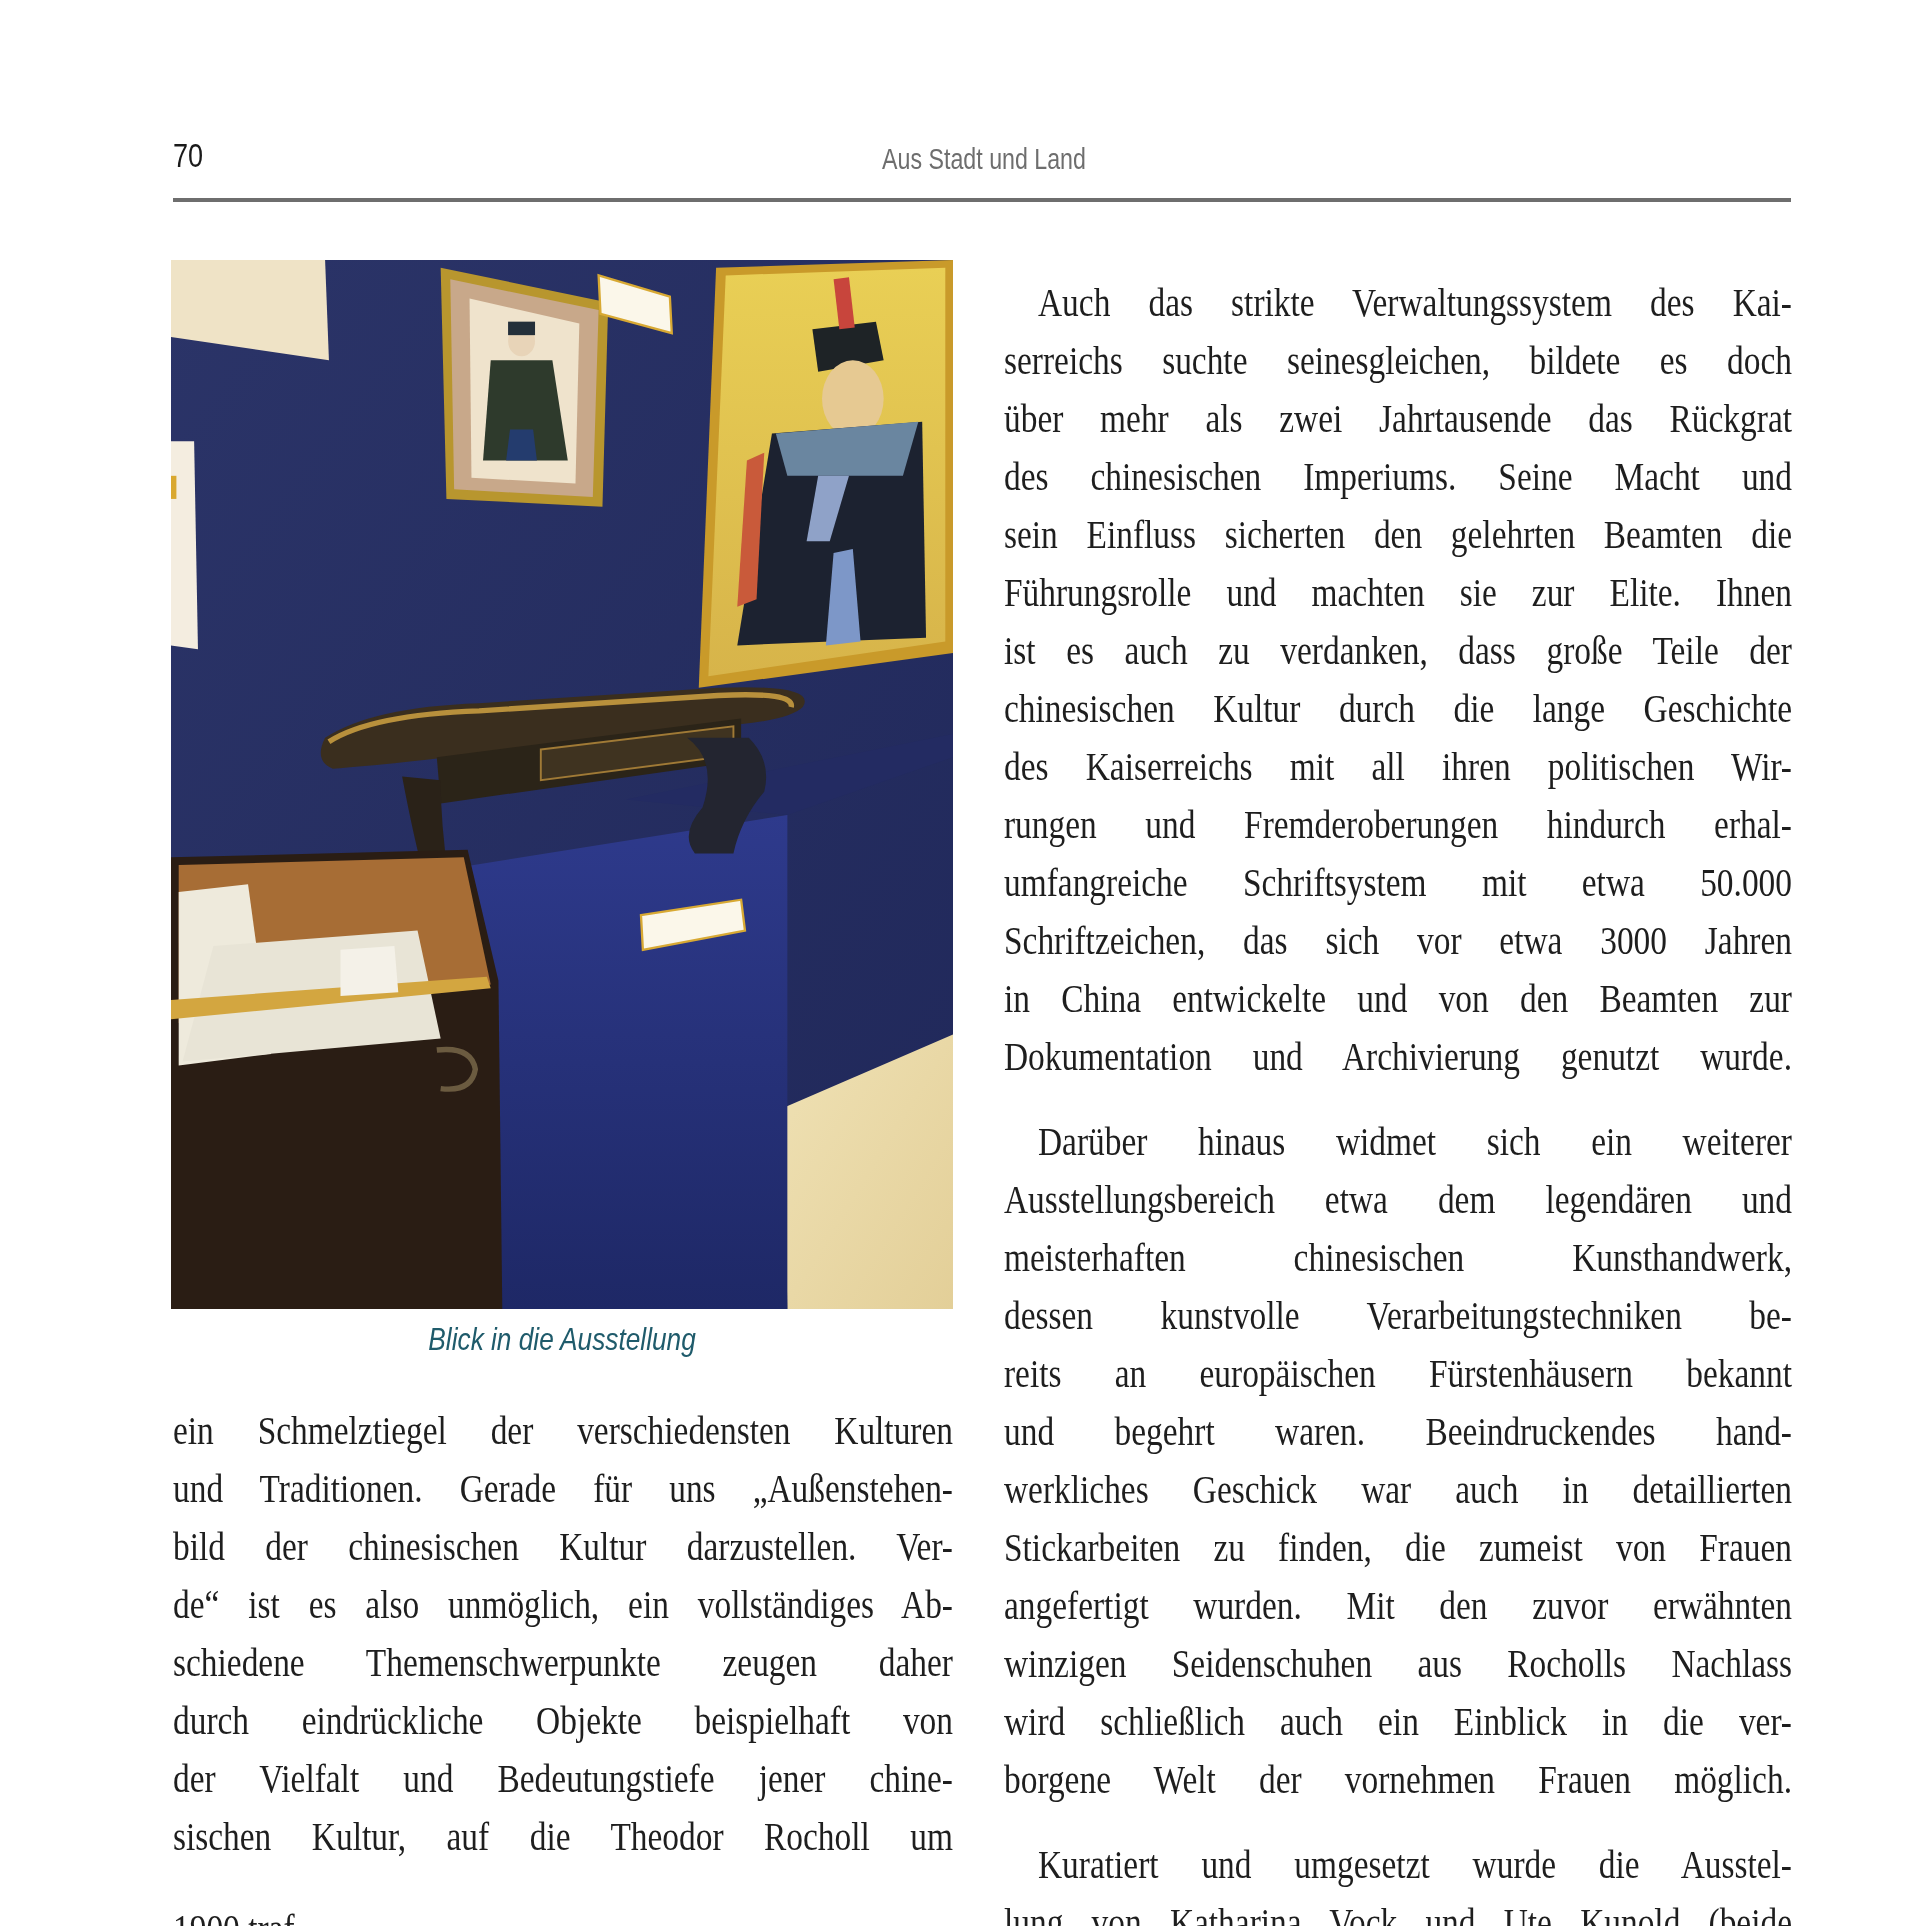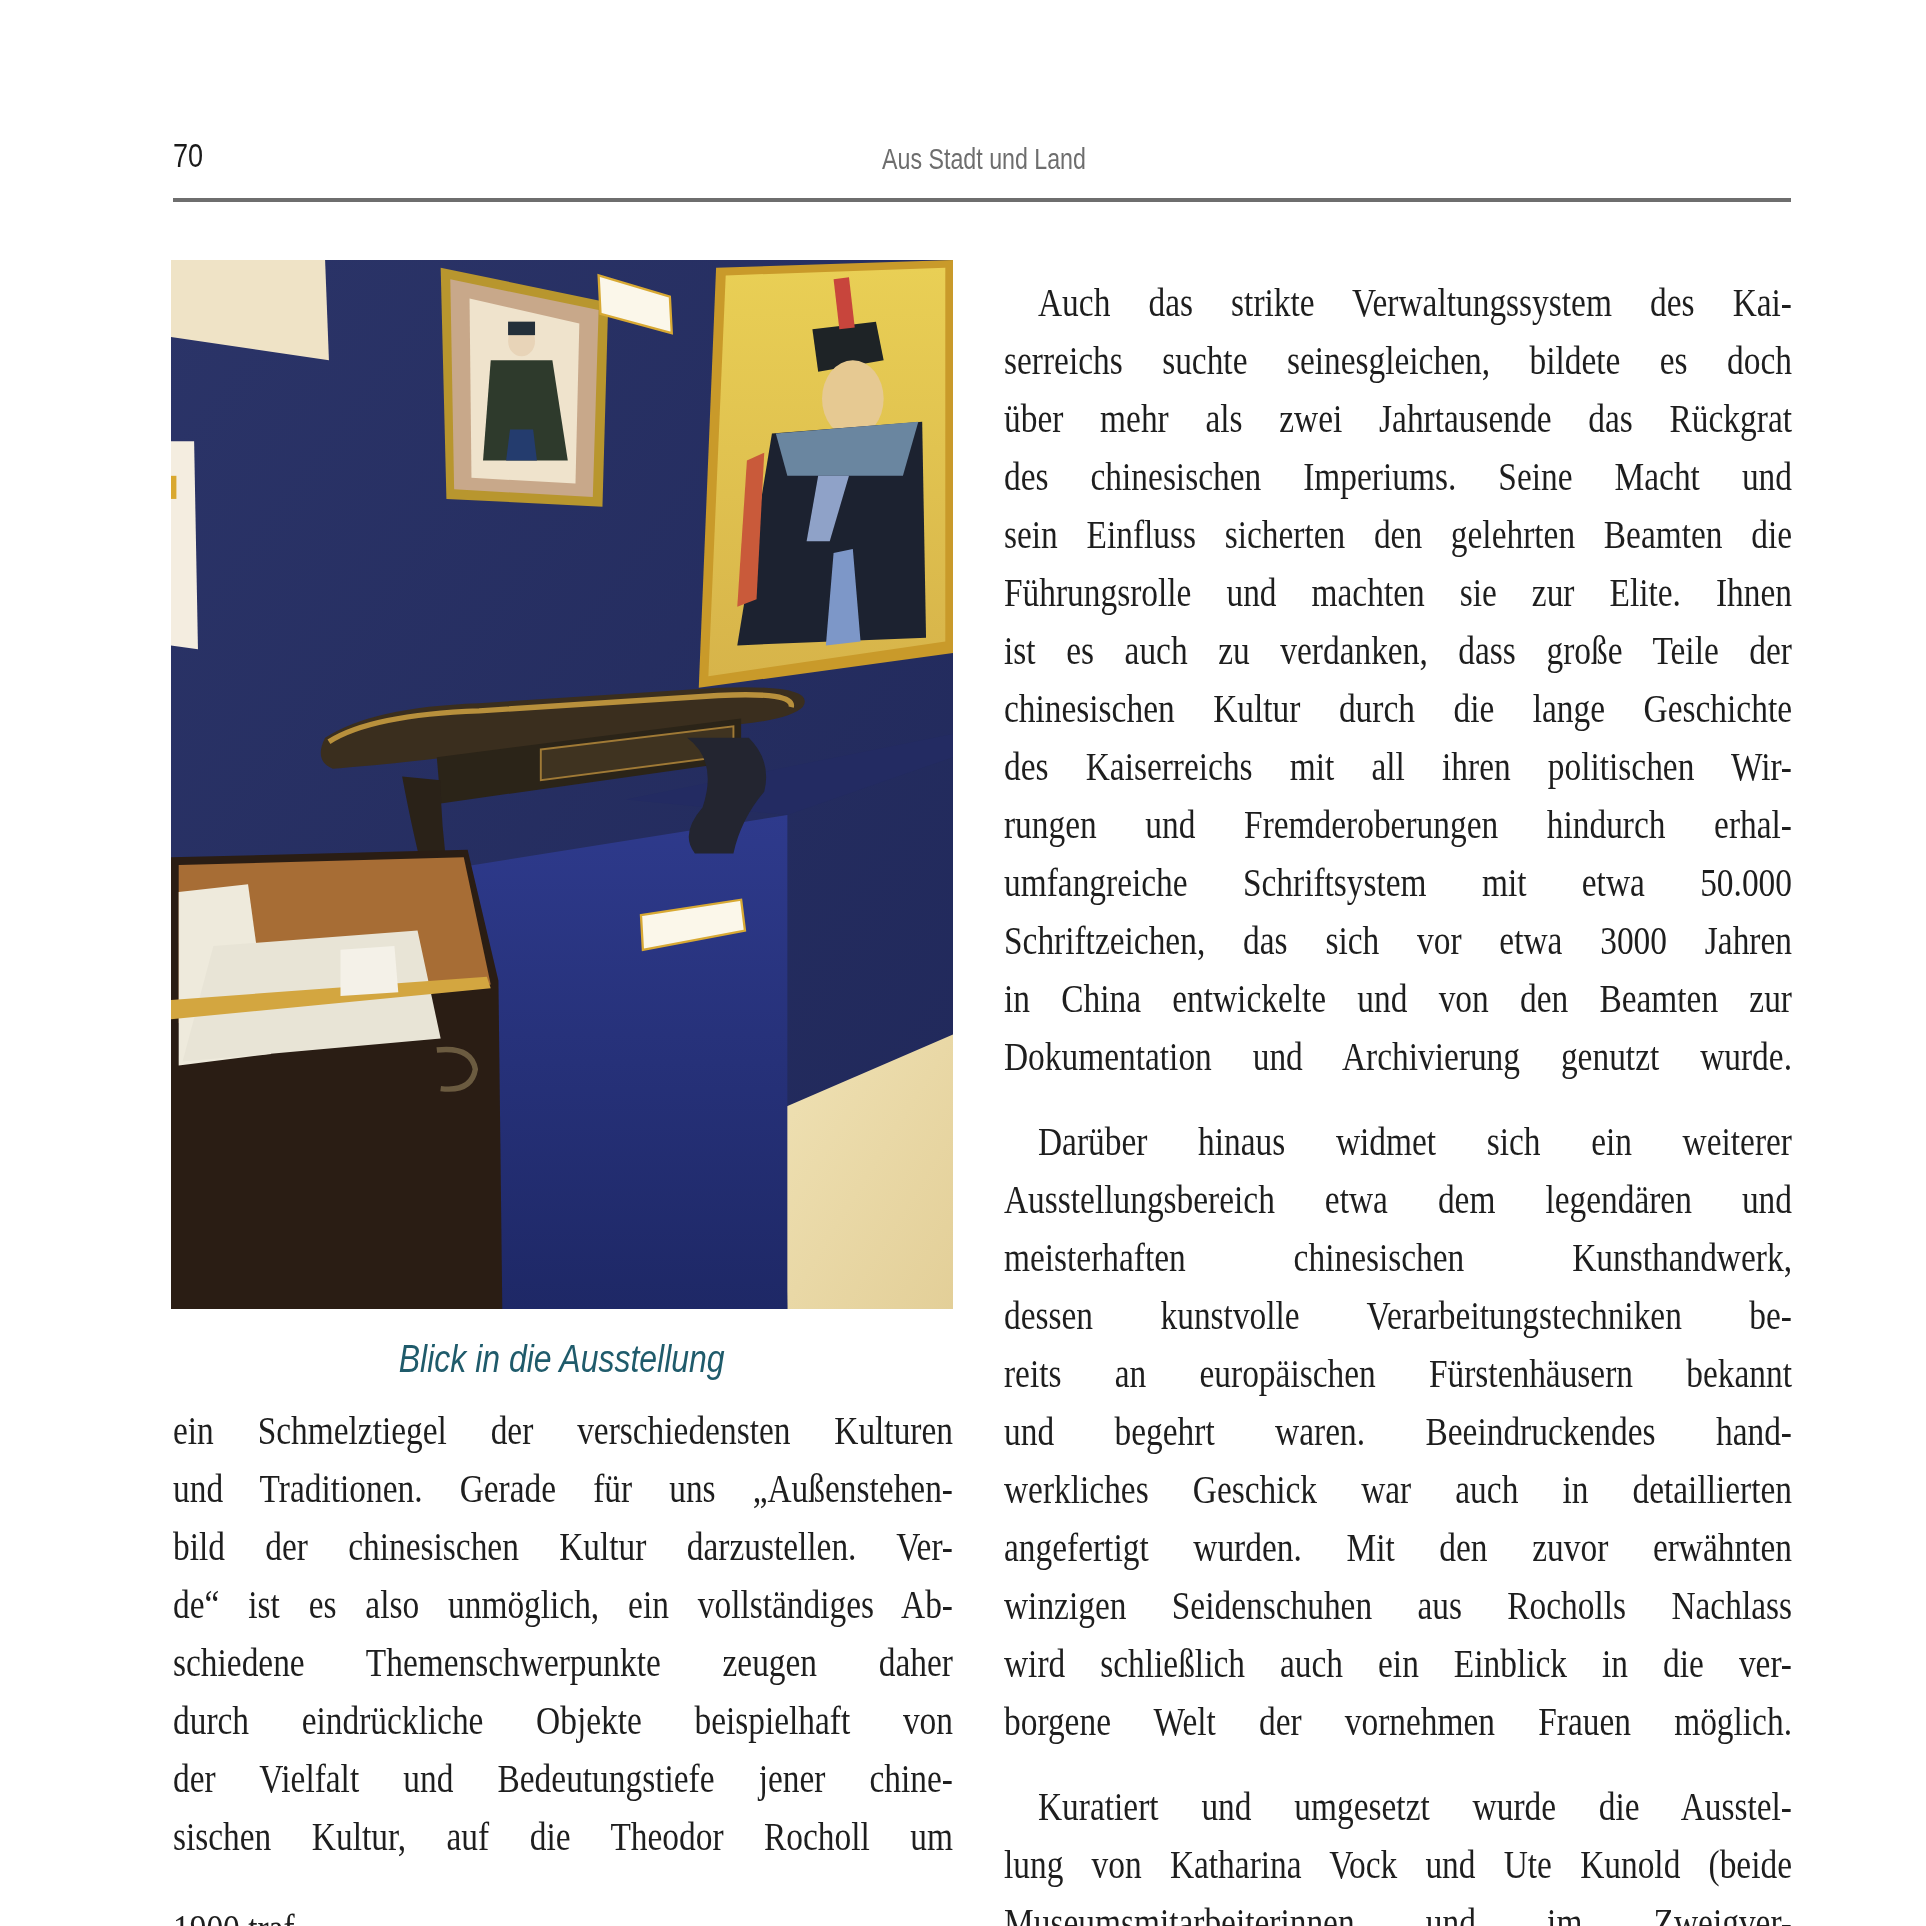--- a/index.html
+++ b/index.html
@@ -22,21 +22,21 @@
 
   
   .photo {
     position: absolute; left: 171px; top: 260px; width: 782px; height: 1049px; overflow: hidden;
     background: #2a3266;
   }
   .photo svg { display: block; width: 100%; height: 100%; }
 
   .caption {
     position: absolute; left: 171px; width: 782px; top: 1321px; text-align: center;
-    font-family: "Liberation Sans", sans-serif; font-style: italic; font-size: 39px; color: #1f5b6b; margin-top: 16px;
+    font-family: "Liberation Sans", sans-serif; font-style: italic; font-size: 32px; color: #1f5b6b;
   }
   .caption span { display: inline-block; transform: scaleX(0.82); }
 
   .col {
     position: absolute;
     font-family: "Liberation Serif", serif; font-size: 40px; color: #1e1e1e;
     line-height: 58px;
   }
   .col-left { left: 173px; top: 1402px; width: 780px; }
   .col-right { left: 1004px; top: 247px; width: 788px; }
@@ -231,20 +231,23 @@
       <span class="line">
         <span class="line-inner">reits an europäischen Fürstenhäusern bekannt</span>
       </span>
       <span class="line">
         <span class="line-inner">und begehrt waren. Beeindruckendes hand-</span>
       </span>
       <span class="line">
         <span class="line-inner">werkliches Geschick war auch in detaillierten</span>
       </span>
       <span class="line">
+        <span class="line-inner">Stickarbeiten zu finden, die zumeist von Frauen</span>
+      </span>
+      <span class="line">
         <span class="line-inner">angefertigt wurden. Mit den zuvor erwähnten</span>
       </span>
       <span class="line">
         <span class="line-inner">winzigen Seidenschuhen aus Rocholls Nachlass</span>
       </span>
       <span class="line">
         <span class="line-inner">wird schließlich auch ein Einblick in die ver-</span>
       </span>
       <span class="line">
         <span class="line-inner">borgene Welt der vornehmen Frauen möglich.</span>

